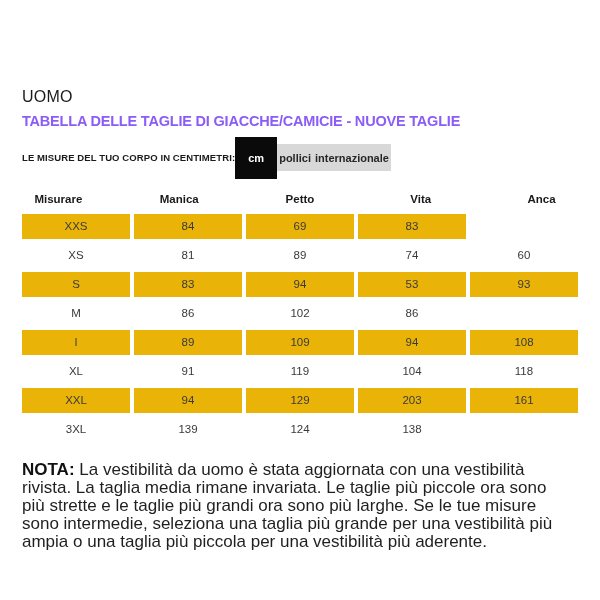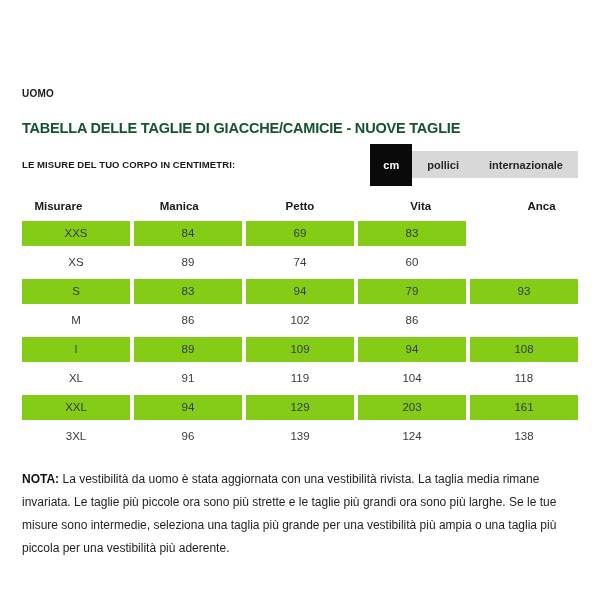--- a/index.html
+++ b/index.html
@@ -6,37 +6,37 @@
   html, body {
     width: 600px; height: 600px;
     background: #ffffff;
     font-family: "Liberation Sans", sans-serif;
     color: #1a1a1a;
     overflow: hidden;
   }
   .container { padding: 88px 22px 0 22px; width: 600px; }
 
   .category-label {
-    font-size: 10px;
-    font-weight: bold;
+    font-size: 16px;
+    font-weight: normal;
     letter-spacing: 0.2px;
     color: #1a1a1a;
   }
   .page-title {
-    margin-top: 21px;
+    margin-top: 7px;
     font-size: 14.5px;
     font-weight: bold;
     letter-spacing: -0.2px;
-    color: #14532d;
+    color: #8b5cf6;
   }
 
   .subbar {
     margin-top: 13px;
     display: flex;
-    justify-content: space-between;
+    justify-content: flex-start;
     align-items: center;
     height: 31px;
   }
   .subtitle {
     font-size: 9.5px;
     font-weight: bold;
     letter-spacing: 0.1px;
     color: #1a1a1a;
   }
   .unit-tabs {
@@ -46,21 +46,21 @@
     height: 27px;
   }
   .unit-tab {
     height: 27px;
     display: flex;
     align-items: center;
     justify-content: center;
     font-size: 11px;
     font-weight: bold;
     color: #262626;
-    padding: 0 15px;
+    padding: 0 2px;
     cursor: pointer;
     white-space: nowrap;
   }
   .unit-tab.active {
     background: #0a0a0a;
     color: #ffffff;
     height: 42px;
     width: 42px;
     padding: 0;
   }
@@ -80,27 +80,27 @@
     font-size: 11.5px;
     color: #3a3a3a;
   }
   .header-row .cell {
     height: 18px;
     line-height: 18px;
     font-weight: bold;
     font-size: 11.5px;
     color: #1a1a1a;
   }
-  .trow.stripe .cell { background: #84cc16; }
+  .trow.stripe .cell { background: #eab308; }
 
   .note {
     margin-top: 19px;
     width: 548px;
-    font-size: 12px;
-    line-height: 23px;
+    font-size: 17px;
+    line-height: 18px;
     color: #1f1f1f;
   }
   .note b { font-weight: bold; color: #111; }
 </style>
 </head>
 <body>
 
 <div class="container">
 
   <div class="category-label">UOMO</div>
@@ -128,30 +128,31 @@
 
     <div class="trow stripe">
       <div class="cell">XXS</div>
       <div class="cell">84</div>
       <div class="cell">69</div>
       <div class="cell">83</div>
     </div>
 
     <div class="trow">
       <div class="cell">XS</div>
+      <div class="cell">81</div>
       <div class="cell">89</div>
       <div class="cell">74</div>
       <div class="cell">60</div>
     </div>
 
     <div class="trow stripe">
       <div class="cell">S</div>
       <div class="cell">83</div>
       <div class="cell">94</div>
-      <div class="cell">79</div>
+      <div class="cell">53</div>
       <div class="cell">93</div>
     </div>
 
     <div class="trow">
       <div class="cell">M</div>
       <div class="cell">86</div>
       <div class="cell">102</div>
       <div class="cell">86</div>
     </div>
 
@@ -174,21 +175,20 @@
     <div class="trow stripe">
       <div class="cell">XXL</div>
       <div class="cell">94</div>
       <div class="cell">129</div>
       <div class="cell">203</div>
       <div class="cell">161</div>
     </div>
 
     <div class="trow">
       <div class="cell">3XL</div>
-      <div class="cell">96</div>
       <div class="cell">139</div>
       <div class="cell">124</div>
       <div class="cell">138</div>
     </div>
 
   </div>
 
   <p class="note"><b>NOTA:</b> <span>La vestibilità da uomo è stata aggiornata con una vestibilità rivista. La taglia media rimane invariata. Le taglie più piccole ora sono più strette e le taglie più grandi ora sono più larghe. Se le tue misure sono intermedie, seleziona una taglia più grande per una vestibilità più ampia o una taglia più piccola per una vestibilità più aderente.</span></p>
 
 </div>

